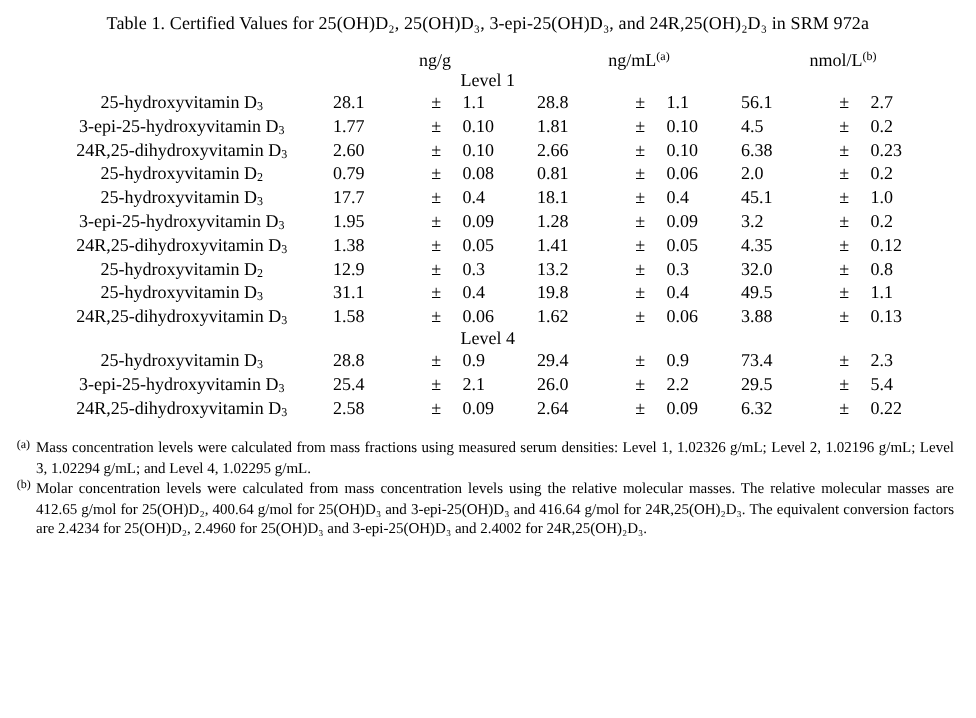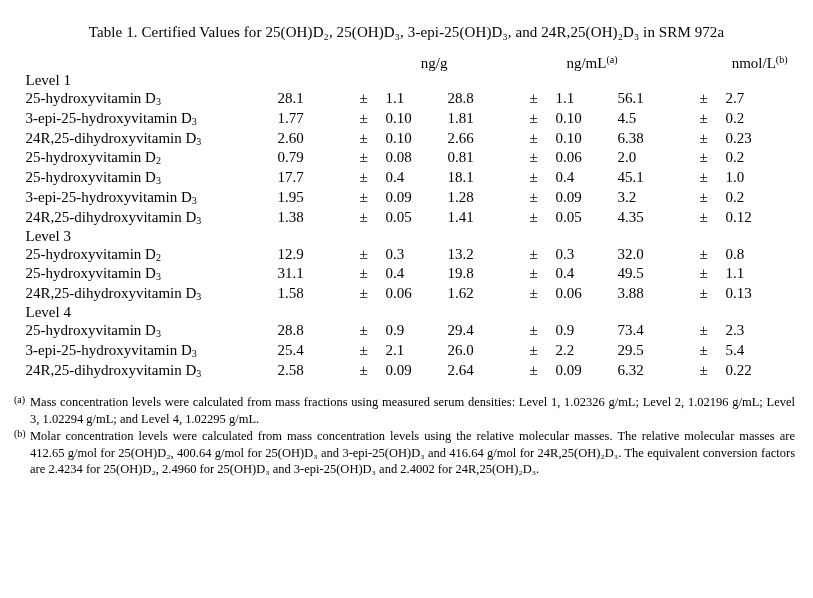--- a/index.html
+++ b/index.html
@@ -17,42 +17,42 @@
   .page {
     position: relative;
     width: 813px;
     height: 598px;
     padding: 0;
     box-sizing: border-box;
   }
   .caption {
     text-align: center;
     font-size: 15px;
-    margin-top: 24px;
+    margin-top: 12px;
     margin-bottom: 14px;
     letter-spacing: 0.1px;
   }
   table.main {
     width: 762px;
     margin: 0 auto;
     border-collapse: collapse;
     font-size: 15px;
   }
   table.main td, table.main th {
     padding: 0;
     vertical-align: bottom;
     font-weight: normal;
   }
-  .col-name   { width: 252px; text-align: left; padding-left: 16px; }
+  .col-name   { width: 252px; text-align: center; padding-left: 16px; }
   .col-val    { width: 64px;  }
   .col-pm     { width: 44px;  text-align: center; }
   .col-unc    { width: 62px;  text-align: left; padding-right: 22px; }
 
   .unit-row td {
-    text-align: right;
+    text-align: center;
     padding-bottom: 8px;
     font-size: 15px;
   }
   .unit-cell { text-align: center; }
 
   .level-row td {
     font-weight: bold;
     padding-top: 8px;
     padding-bottom: 2px;
     font-size: 15px;
@@ -186,23 +186,20 @@
           <td class="col-val">1.38</td>
           <td class="col-pm">±</td>
           <td class="col-unc">0.05</td>
           <td class="col-val">1.41</td>
           <td class="col-pm">±</td>
           <td class="col-unc">0.05</td>
           <td class="col-val">4.35</td>
           <td class="col-pm">±</td>
           <td class="col-unc">0.12</td>
         </tr>
-        <tr class="level-row">
-          <td class="col-name" colspan="10">Level 3</td>
-        </tr>
         <tr class="data-row">
           <td class="col-name"><span>25-hydroxyvitamin D</span><sub>2</sub></td>
           <td class="col-val">12.9</td>
           <td class="col-pm">±</td>
           <td class="col-unc">0.3</td>
           <td class="col-val">13.2</td>
           <td class="col-pm">±</td>
           <td class="col-unc">0.3</td>
           <td class="col-val">32.0</td>
           <td class="col-pm">±</td>

